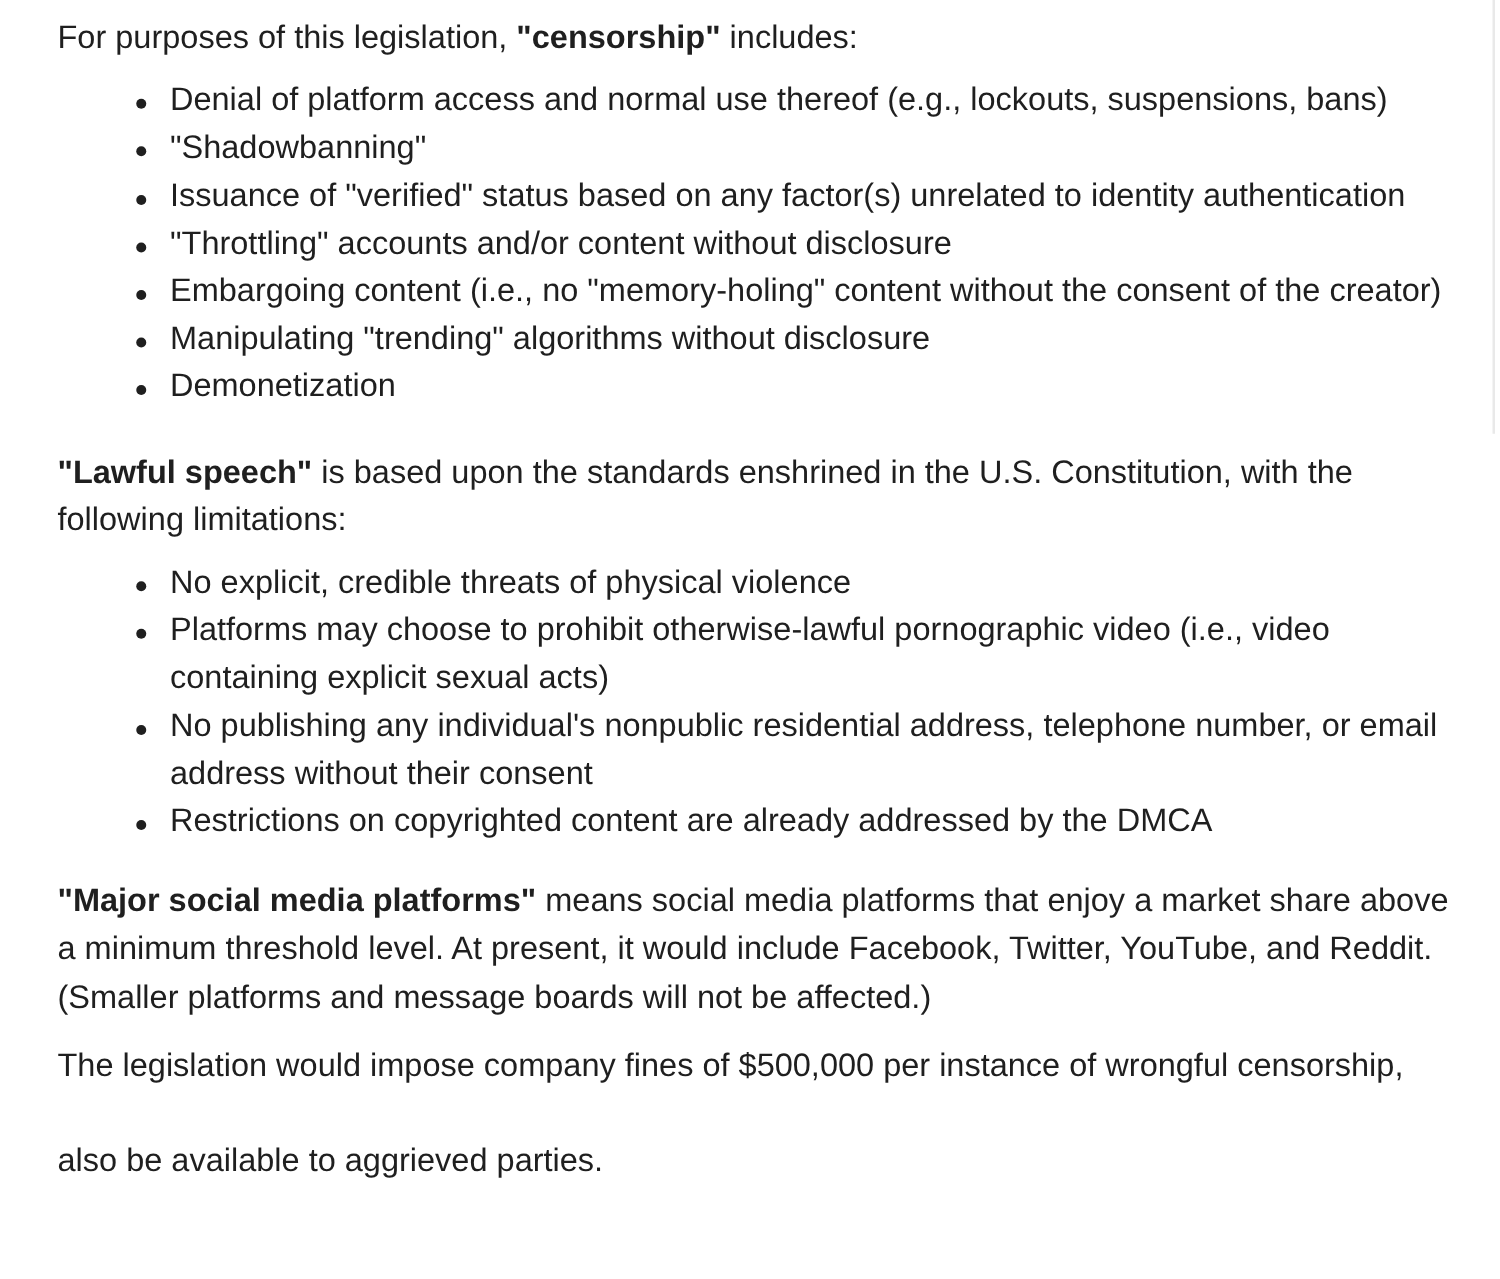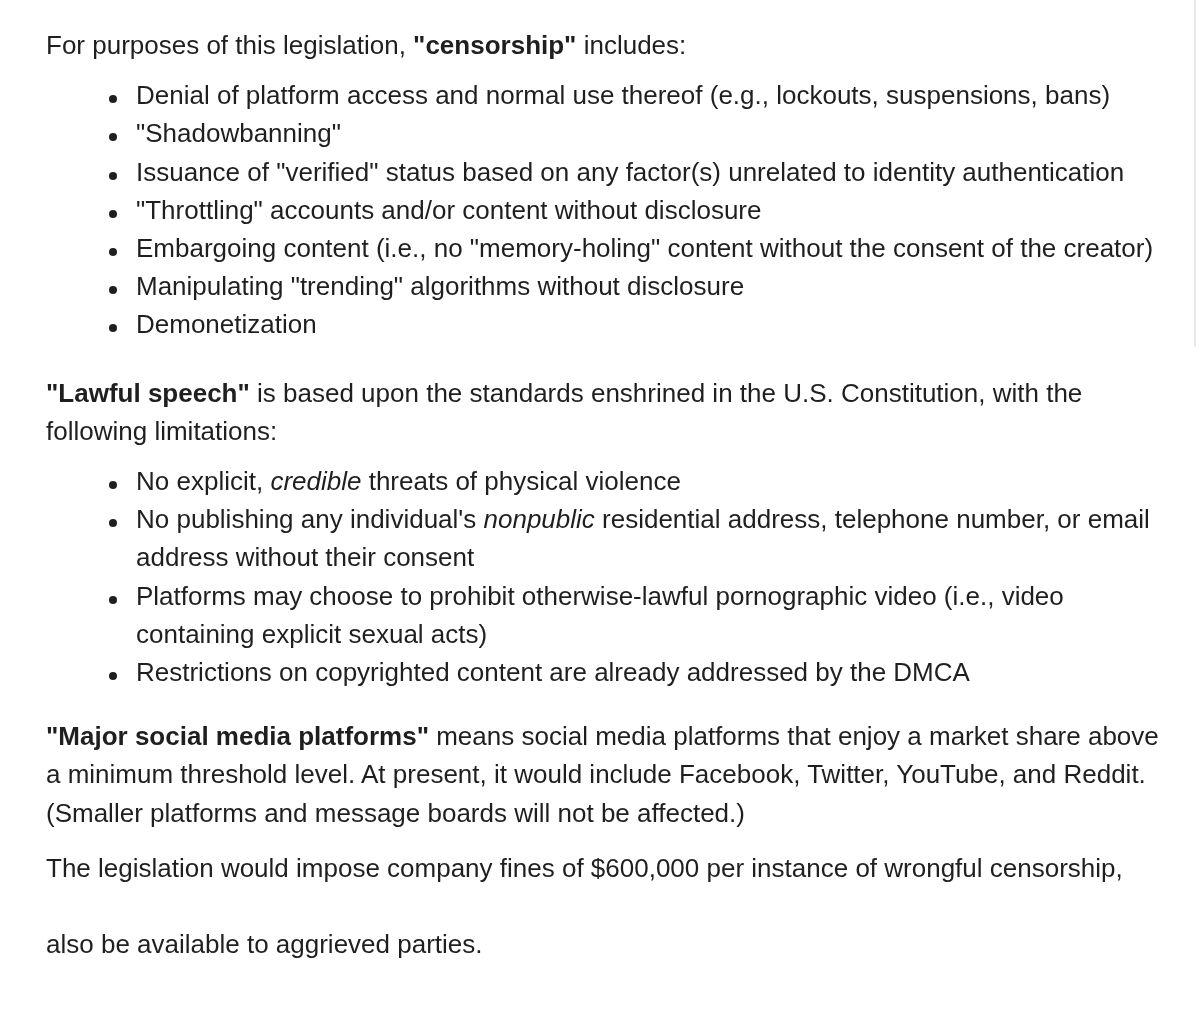--- a/index.html
+++ b/index.html
@@ -10,21 +10,21 @@
     overflow: hidden;
     background: #ffffff;
     color: #1f1f1f;
     font-family: "Liberation Sans", sans-serif;
     font-size: 26px;
     line-height: 38.2px;
   }
   .doc {
     position: absolute;
     left: 46px;
-    top: 16px;
+    top: 0;
     width: 1150px;
   }
   .para {
     margin: 0;
     white-space: nowrap;
   }
   .para-intro       { margin-top: 10px; }
   .para-lawful      { margin-top: 30px; }
   .para-major       { margin-top: 26px; }
   .para-enforcement { margin-top: 17px; }
@@ -43,21 +43,21 @@
     content: "";
     position: absolute;
     left: -27px;
     top: 19px;
     width: 8px;
     height: 8px;
     border-radius: 50%;
     background: currentColor;
   }
   .b { font-weight: bold; }
-  .i { font-style: italic; }
+  .i { }
   .page-edge {
     position: absolute;
     left: 1194px;
     top: 0;
     width: 2px;
     height: 347px;
     background: #e9e9e9;
   }
 </style>
 </head>
@@ -74,24 +74,24 @@
     <li><span>"Throttling" accounts and/or content without disclosure</span></li>
     <li><span>Embargoing content (i.e., no "memory-holing" content without the consent of the creator)</span></li>
     <li><span>Manipulating "trending" algorithms without disclosure</span></li>
     <li><span>Demonetization</span></li>
   </ul>
 
   <p class="para para-lawful"><span class="b">"Lawful speech"</span><span> is based upon the standards enshrined in the U.S. Constitution, with the</span><br><span>following limitations:</span></p>
 
   <ul class="list list-lawful">
     <li><span>No explicit, </span><span class="i">credible</span><span> threats of physical violence</span></li>
+    <li><span>Platforms may choose to prohibit otherwise-lawful pornographic video (i.e., video</span><br><span>containing explicit sexual acts)</span></li>
     <li><span>No publishing any individual's </span><span class="i">nonpublic</span><span> residential address, telephone number, or email</span><br><span>address without their consent</span></li>
-    <li><span>Platforms may choose to prohibit otherwise-lawful pornographic video (i.e., video</span><br><span>containing explicit sexual acts)</span></li>
     <li><span>Restrictions on copyrighted content are already addressed by the DMCA</span></li>
   </ul>
 
   <p class="para para-major"><span class="b">"Major social media platforms"</span><span> means social media platforms that enjoy a market share above</span><br><span>a minimum threshold level. At present, it would include Facebook, Twitter, YouTube, and Reddit.</span><br><span>(Smaller platforms and message boards will not be affected.)</span></p>
 
-  <p class="para para-enforcement"><span>The legislation would impose company fines of $600,000 per instance of wrongful censorship,</span><br><br><span>also be available to aggrieved parties.</span></p>
+  <p class="para para-enforcement"><span>The legislation would impose company fines of $500,000 per instance of wrongful censorship,</span><br><br><span>also be available to aggrieved parties.</span></p>
 
 </main>
 
 <div class="page-edge" style="background: rgb(233, 233, 233);"></div>
 
 </body></html>

